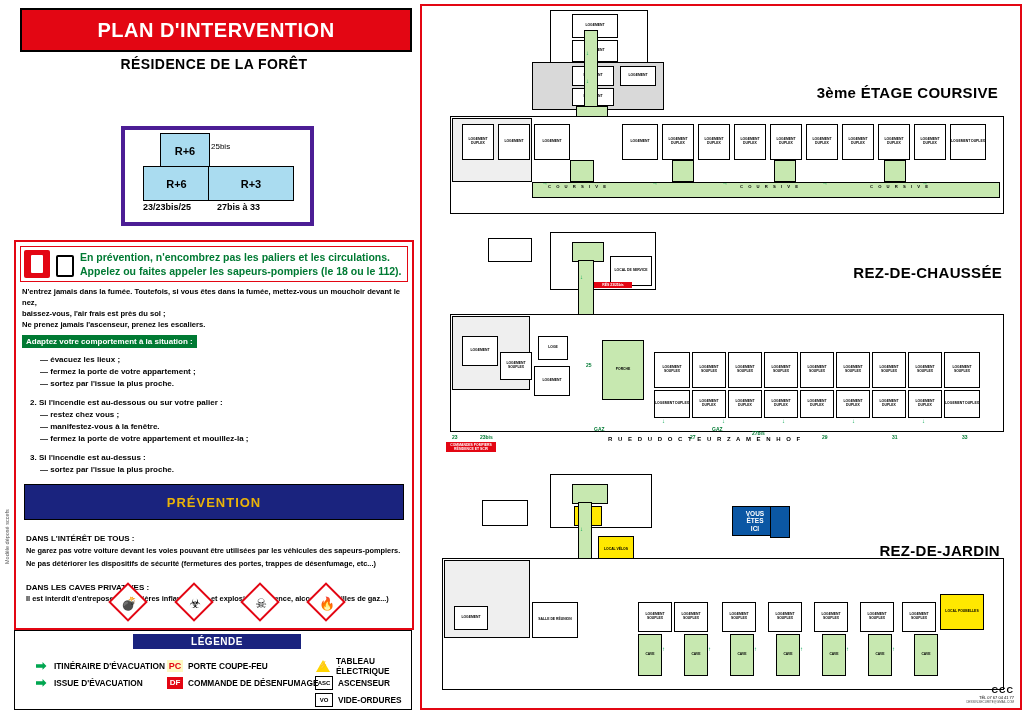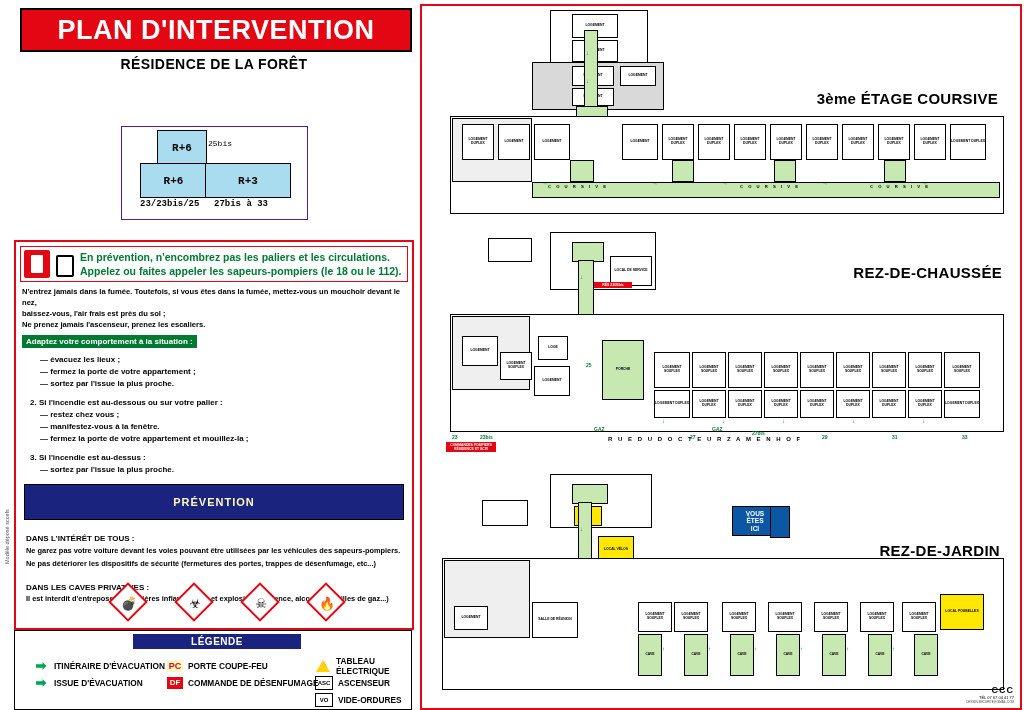--- a/index.html
+++ b/index.html
@@ -3,26 +3,26 @@
 <meta charset="utf-8">
 <style>
   html,body{margin:0;padding:0;background:#ffffff;}
   body{width:1024px;height:710px;overflow:hidden;font-family:"Liberation Sans",sans-serif;color:#000;}
   .page{position:relative;width:1024px;height:710px;}
 
   
   .left-col{position:absolute;left:6px;top:4px;width:408px;height:702px;}
 
   .title-bar{position:absolute;left:14px;top:4px;width:388px;height:40px;background:#e30613;border:2px solid #000;display:flex;align-items:center;justify-content:center;}
-  .title-bar span{color:#fff;font-size:27px;font-weight:bold;letter-spacing:.5px;font-family:"Liberation Sans",sans-serif;}
+  .title-bar span{color:#fff;font-size:20px;font-weight:bold;letter-spacing:.5px;font-family:"Liberation Sans",sans-serif;}
 
   .residence{position:absolute;left:14px;top:52px;width:388px;text-align:center;font-size:14px;font-weight:bold;letter-spacing:.4px;}
 
   
-  .sched{position:absolute;left:115px;top:122px;width:185px;height:92px;border:1px solid #4c1d95;background:#fff;font-family:Liberation Mono, monospace;}
+  .sched{position:absolute;left:115px;top:122px;width:185px;height:92px;border:4px solid #4c1d95;background:#fff;}
   .blk{position:absolute;border:1px solid #000;display:flex;align-items:center;justify-content:center;font-size:11px;font-weight:bold;background:#aadcf0;}
   .blk.b1{left:35px;top:3px;width:48px;height:33px;}
   .blk.b2{left:18px;top:36px;width:65px;height:33px;}
   .blk.b3{left:83px;top:36px;width:84px;height:33px;}
   .sched .lbl25{position:absolute;left:86px;top:12px;font-size:8px;}
   .sched .lblA{position:absolute;left:18px;top:72px;font-size:9px;font-weight:bold;}
   .sched .lblB{position:absolute;left:92px;top:72px;font-size:9px;font-weight:bold;}
 
   
   .instr{position:absolute;left:8px;top:236px;width:396px;height:386px;border:2px solid #e30613;background:#fff;}
@@ -33,21 +33,21 @@
   .instr-hd .ic2 .ph{position:absolute;left:2px;top:4px;width:14px;height:18px;border:2px solid #000;border-radius:2px;}
   .instr-hd .txt{font-size:10.5px;font-weight:bold;color:#007a33;line-height:1.35;}
 
   .instr-p{margin:3px 6px 0 6px;font-size:7.6px;line-height:1.45;font-weight:bold;}
   .adapt{margin:5px 6px 0 6px;background:#007a33;color:#fff;font-size:8px;font-weight:bold;padding:2px 4px;display:inline-block;}
   .steps{margin:6px 10px 0 14px;font-size:8px;line-height:1.5;font-weight:bold;}
   .steps .dash{margin-left:10px;display:block;}
   .steps .grp{margin-bottom:7px;}
 
   .prev{margin:8px 8px 0 8px;height:34px;background:#1a237e;border:1px solid #000;display:flex;align-items:center;justify-content:center;}
-  .prev span{color:#fef9c3;font-size:11px;font-weight:bold;letter-spacing:1px;}
+  .prev span{color:#eab308;font-size:13px;font-weight:bold;letter-spacing:1px;}
 
   .interet{margin:14px 10px 0 10px;font-size:8px;font-weight:bold;}
   .interet .sub{font-weight:bold;font-size:7.4px;line-height:1.5;margin-top:2px;}
   .caves{margin:14px 10px 0 10px;font-size:8px;font-weight:bold;}
   .caves .sub{font-weight:bold;font-size:7.4px;margin-top:2px;}
 
   .hazards{position:absolute;left:96px;bottom:8px;display:flex;gap:32px;}
   .hz{width:34px;height:34px;position:relative;}
   .hz .dia{position:absolute;left:2px;top:2px;width:24px;height:24px;background:#fff;border:2px solid #e30613;transform:rotate(45deg);}
   .hz .gl{position:absolute;left:0;top:0;width:34px;height:34px;display:flex;align-items:center;justify-content:center;font-size:13px;}
@@ -67,21 +67,21 @@
   .sw.tri{position:relative;}
   .sw.tri:after{content:"";position:absolute;left:1px;top:0;border-left:7px solid transparent;border-right:7px solid transparent;border-bottom:12px solid #ffd400;}
   .sw.tri span{position:relative;z-index:2;font-size:8px;}
   .sw.box{border:1px solid #000;font-size:6px;}
 
   .vert-txt{position:absolute;left:-2px;top:560px;width:120px;transform:rotate(-90deg);transform-origin:0 0;font-size:5.5px;color:#555;}
 
   
   .plan{position:absolute;left:420px;top:4px;width:598px;height:702px;border:2px solid #e30613;background:#fff;overflow:hidden;}
   .floor-title{position:absolute;font-size:15px;font-weight:bold;letter-spacing:.3px;}
-  .ft1{right:22px;top:84px;}
+  .ft1{right:22px;top:78px;}
   .ft2{right:18px;top:258px;}
   .ft3{right:20px;top:536px;}
   .room{position:absolute;border:1px solid #000;background:#fff;}
   .room.g{background:#c7e8b0;}
   .room.y{background:#ffe800;}
   .room.gr{background:#d9d9d9;}
   .room.lg{background:#efefef;}
   .rlbl{position:absolute;font-size:3.4px;font-weight:bold;text-align:center;line-height:1.15;width:100%;left:0;top:50%;transform:translateY(-50%);}
   .corr{position:absolute;background:#c7e8b0;border:1px solid #000;}
   .arrow-g{position:absolute;color:#00a650;font-size:6px;line-height:1;font-weight:bold;}

